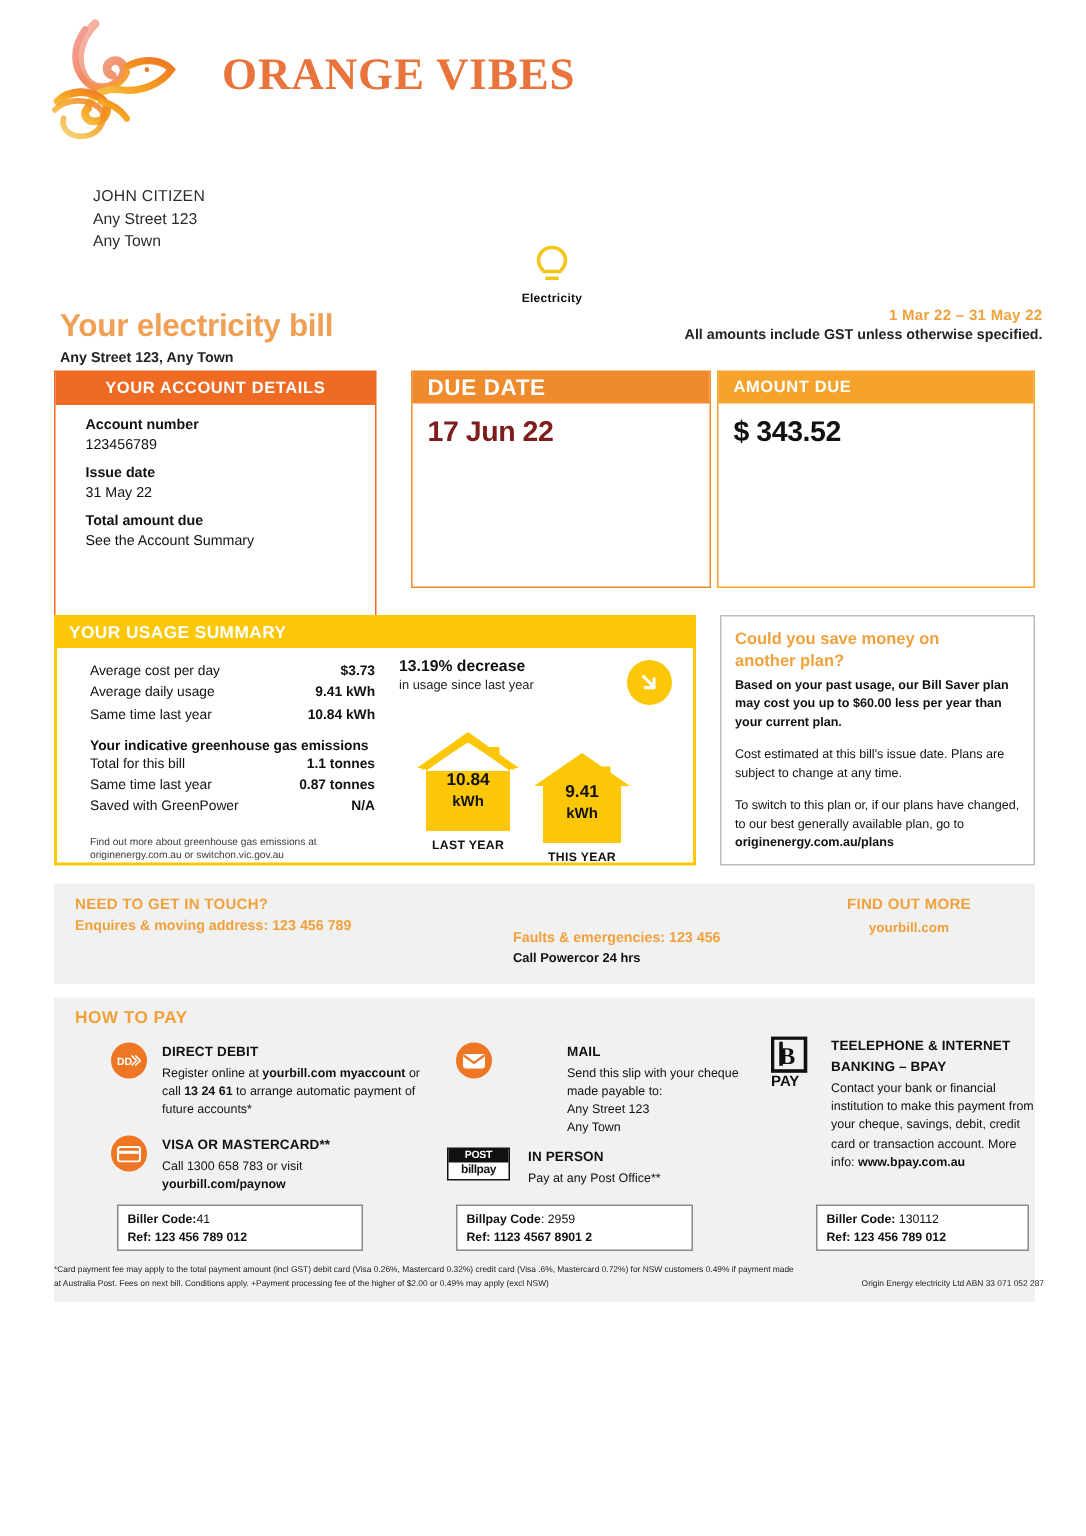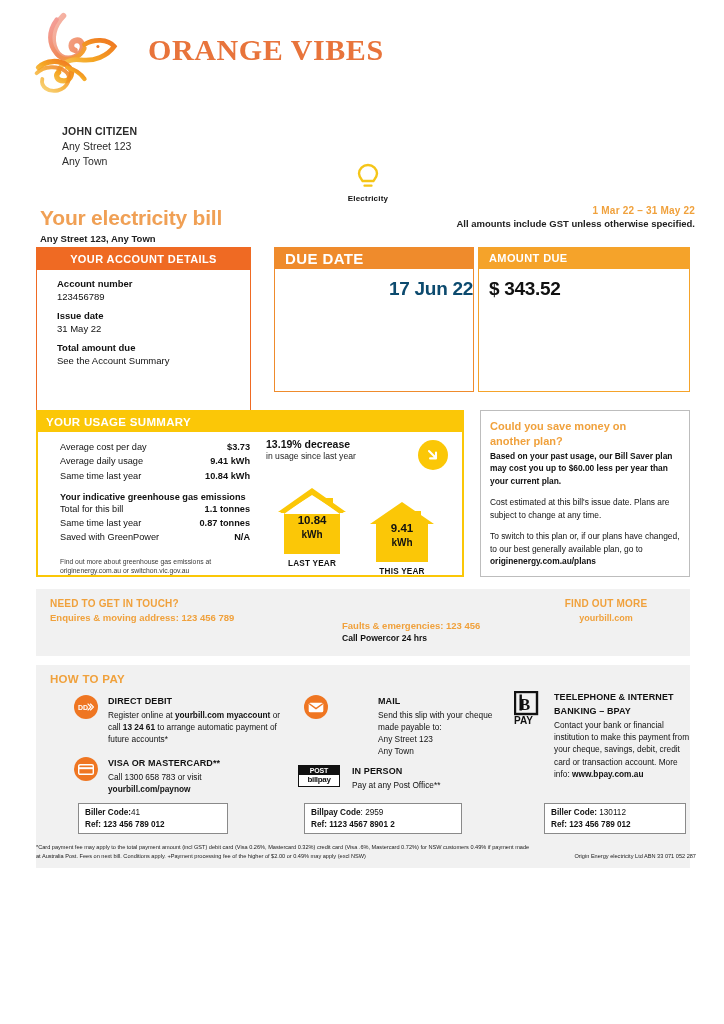--- a/index.html
+++ b/index.html
@@ -30,21 +30,21 @@
     color: #e8743b;
     letter-spacing: 0.6px;
   }
   .brand-name .big { font-size: 30px; }
 
   
   .cust-addr {
     position: absolute; left: 62px; top: 124px;
     line-height: 1.42; font-size: 10.5px; color: #2b2b2b;
   }
-  .cust-addr .nm { font-weight: bold; letter-spacing: 0.2px; }
+  .cust-addr .nm { font-weight: normal; letter-spacing: 0.2px; }
 
   
   .elec-icon-wrap {
     position: absolute; left: 345px; top: 162px;
     width: 46px; text-align: center;
   }
   .elec-icon-wrap svg { display: block; margin: 0 auto; }
   .elec-icon-wrap .cap {
     font-size: 8px; font-weight: bold; color: #111; margin-top: 2px;
     letter-spacing: 0.2px;
@@ -87,22 +87,22 @@
   .kv { margin-bottom: 7px; line-height: 1.32; }
   .kv .k { font-weight: bold; font-size: 9.5px; color: #111; }
   .kv .v { font-size: 9.5px; color: #111; }
 
   .card-due { left: 238px; width: 200px; height: 145px; border: 1.5px solid #ef8b2c; }
   .card-due .card-hd {
     background: #ef8b2c; height: 21px; line-height: 21px;
     font-size: 15px; padding-left: 10px;
   }
   .card-due .big-val {
-    font-size: 19px; font-weight: bold; color: #0c4a6e;
-    padding: 9px 0 0 10px; letter-spacing: -0.3px; text-align: right;
+    font-size: 19px; font-weight: bold; color: #7f1d1d;
+    padding: 9px 0 0 10px; letter-spacing: -0.3px;
   }
 
   .card-amt { left: 442px; width: 212px; height: 145px; border: 1.5px solid #f5a32a; }
   .card-amt .card-hd {
     background: #f5a32a; height: 21px; line-height: 21px;
     font-size: 11px; padding-left: 10px;
   }
   .card-amt .big-val {
     font-size: 19px; font-weight: bold; color: #111;
     padding: 9px 0 0 10px; letter-spacing: -0.3px;
@@ -125,21 +125,21 @@
   .gh-note { font-size: 6.8px; color: #3a3a3a; line-height: 1.38; margin-top: 12px; }
 
   .usage-right { width: 206px; position: relative; padding: 6px 0 0 8px; }
   .pct-line { font-size: 10.5px; font-weight: bold; color: #111; }
   .pct-sub { font-size: 8.6px; color: #222; margin-top: 1px; }
   .arrow-badge {
     position: absolute; right: 14px; top: 8px;
     width: 30px; height: 30px; border-radius: 50%; background: #fbc707;
     display: flex; align-items: center; justify-content: center;
   }
-  .houses { position: absolute; left: 16px; top: 52px; display: flex; gap: 14px; }
+  .houses { position: absolute; left: 16px; top: 52px; display: flex; }
   .house-col { width: 76px; text-align: center; }
   .house { position: relative; width: 76px; height: 72px; }
   .house svg { display: block; }
   .house .h-val {
     position: absolute; left: 0; right: 0; top: 30px;
     font-size: 11.5px; font-weight: bold; color: #111; text-align: center;
   }
   .house .h-unit {
     position: absolute; left: 0; right: 0; top: 45px;
     font-size: 10px; font-weight: bold; color: #111; text-align: center;
@@ -476,21 +476,21 @@
       </svg>
     </div>
     <div class="pay-txt">
       <span class="t">TEELEPHONE &amp; INTERNET</span>
       <span class="t">BANKING – BPAY</span>
       <span>Contact your bank or financial institution to make this payment from your cheque, savings, debit, credit card or transaction account.</span>
       <span>More info: </span><b>www.bpay.com.au</b>
     </div>
   </div>
 
-  <div class="code-box" style="left:42px; top:138px; width:150px;">
+  <div class="code-box" style="left:42px; top:138px; width:164px;">
     <div><b>Biller Code:</b><span>41</span></div>
     <div><b>Ref:</b> <b>123 456 789 012</b></div>
   </div>
 
   <div class="code-box" style="left:268px; top:138px; width:158px;">
     <div><b>Billpay Code</b><span>: 2959</span></div>
     <div><b>Ref:</b> <b>1123 4567 8901 2</b></div>
   </div>
 
   <div class="code-box" style="left:508px; top:138px; width:142px;">

